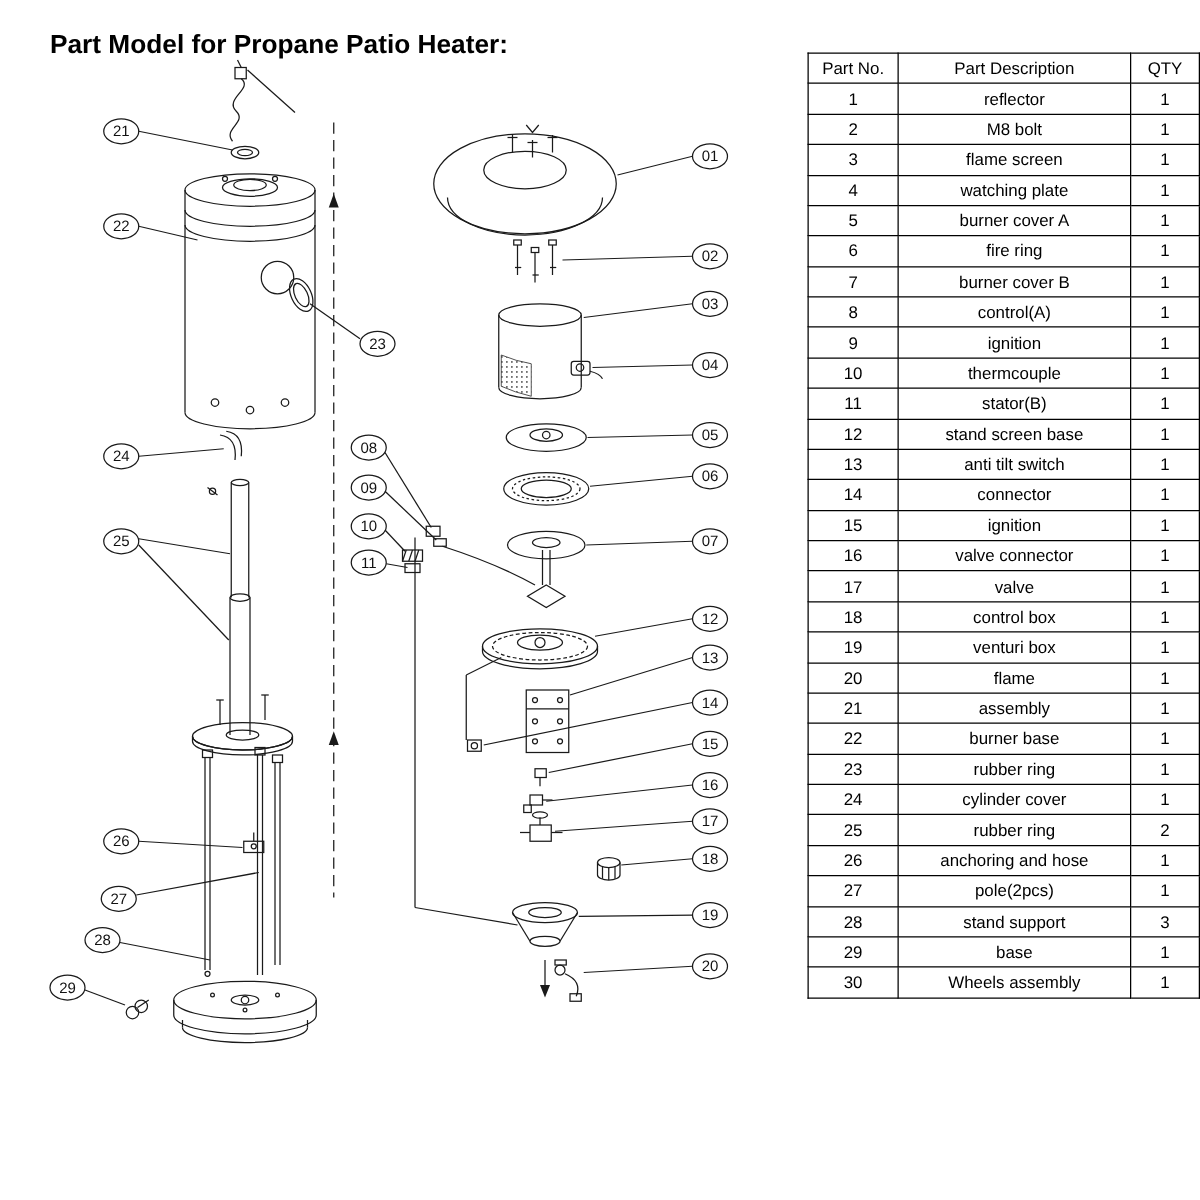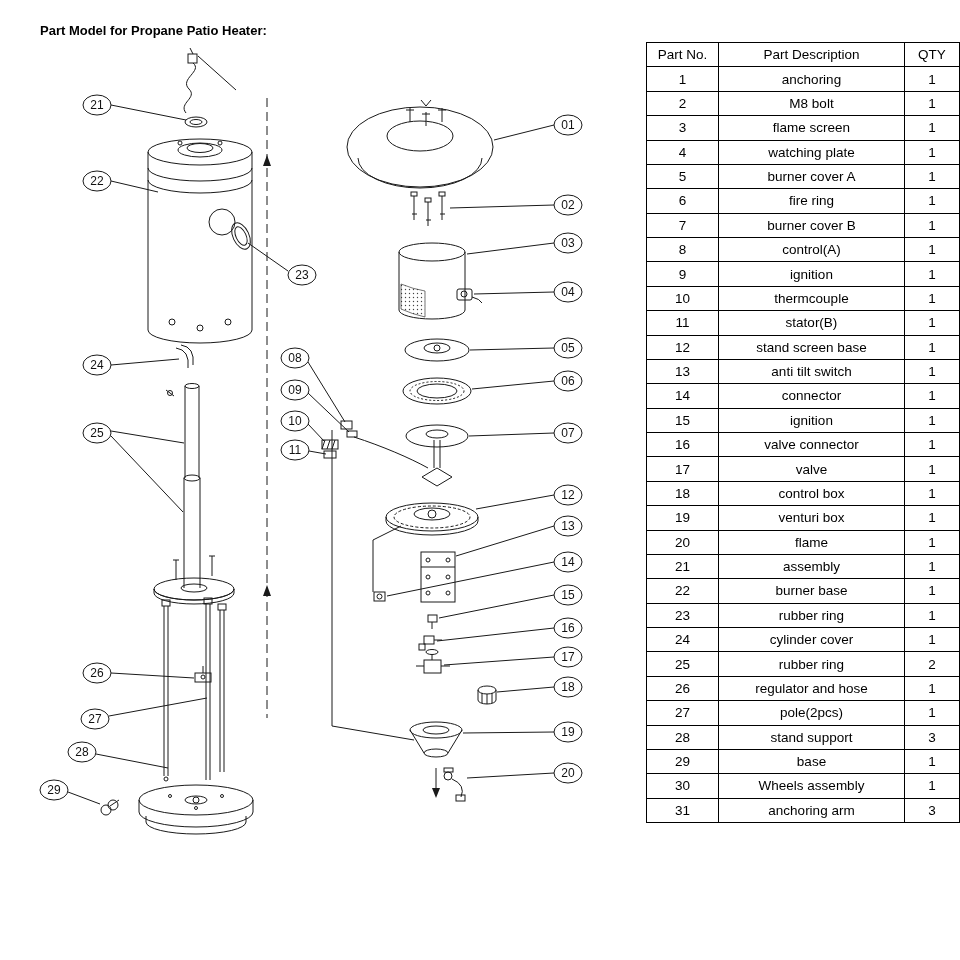--- a/index.html
+++ b/index.html
@@ -1,18 +1,18 @@
 <!DOCTYPE html>
 <html><head>
 <meta charset="utf-8">
 <style>
   * { margin:0; padding:0; box-sizing:border-box; }
   html,body { width:960px; height:960px; background:#ffffff; font-family:"Liberation Sans", sans-serif; color:#000; overflow:hidden; }
   .page { position:relative; width:960px; height:960px; background:#fff; }
-  .title { position:absolute; left:40px; top:22px; width:400px; font-size:13px; font-weight:700; line-height:1.35; }
+  .title { position:absolute; left:40px; top:22px; width:400px; font-size:21px; font-weight:700; line-height:1.35; }
   .diagram-svg { position:absolute; left:0; top:0; width:960px; height:960px; }
   .parts-table-wrap { position:absolute; left:646px; top:42px; width:296px; }
   table.parts { border-collapse:collapse; width:313px; table-layout:fixed; background:#fff; }
   table.parts th, table.parts td {
     border:1px solid #000; text-align:center; font-size:13.5px; font-weight:400;
     padding:4.2px 2px; white-space:nowrap; overflow:hidden;
   }
   table.parts th { font-size:13.5px; }
   svg text { font-family:"Liberation Sans", sans-serif; font-size:12px; fill:#111; }
   svg .ln { stroke:#1a1a1a; stroke-width:1; fill:none; }
@@ -441,21 +441,21 @@
       <thead>
         <tr>
           <th>Part No.</th>
           <th>Part Description</th>
           <th>QTY</th>
         </tr>
       </thead>
       <tbody>
         <tr>
             <td>1</td>
-            <td>anchoring</td>
+            <td>reflector</td>
             <td>1</td>
           </tr>
           <tr>
             <td>2</td>
             <td>M8 bolt</td>
             <td>1</td>
           </tr>
           <tr>
             <td>3</td>
             <td>flame screen</td>
@@ -566,21 +566,21 @@
             <td>cylinder cover</td>
             <td>1</td>
           </tr>
           <tr>
             <td>25</td>
             <td>rubber ring</td>
             <td>2</td>
           </tr>
           <tr>
             <td>26</td>
-            <td>regulator and hose</td>
+            <td>anchoring and hose</td>
             <td>1</td>
           </tr>
           <tr>
             <td>27</td>
             <td>pole(2pcs)</td>
             <td>1</td>
           </tr>
           <tr>
             <td>28</td>
             <td>stand support</td>
@@ -589,22 +589,17 @@
           <tr>
             <td>29</td>
             <td>base</td>
             <td>1</td>
           </tr>
           <tr>
             <td>30</td>
             <td>Wheels assembly</td>
             <td>1</td>
           </tr>
-          <tr>
-            <td>31</td>
-            <td>anchoring arm</td>
-            <td>3</td>
-          </tr>
       </tbody>
     </table>
   </div>
 
 </div>
 
 </body></html>

